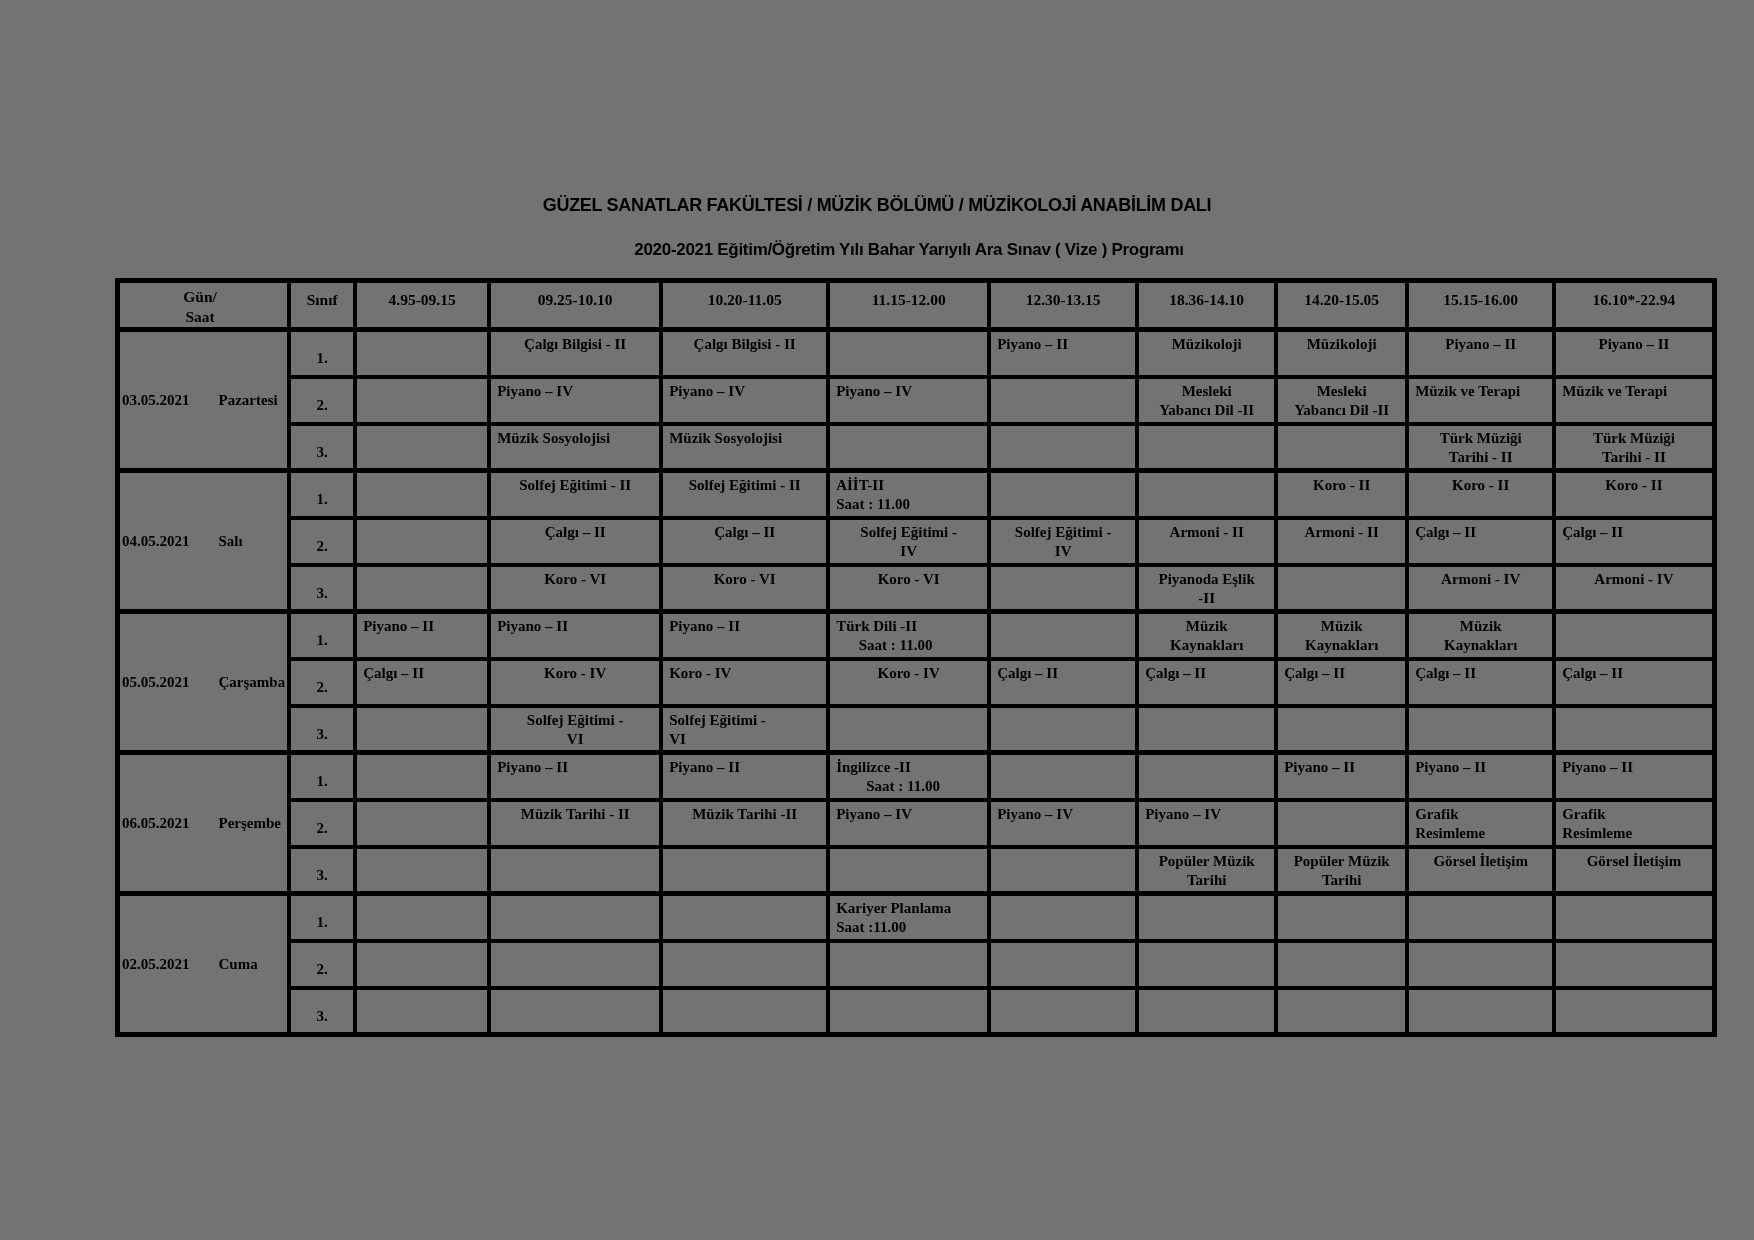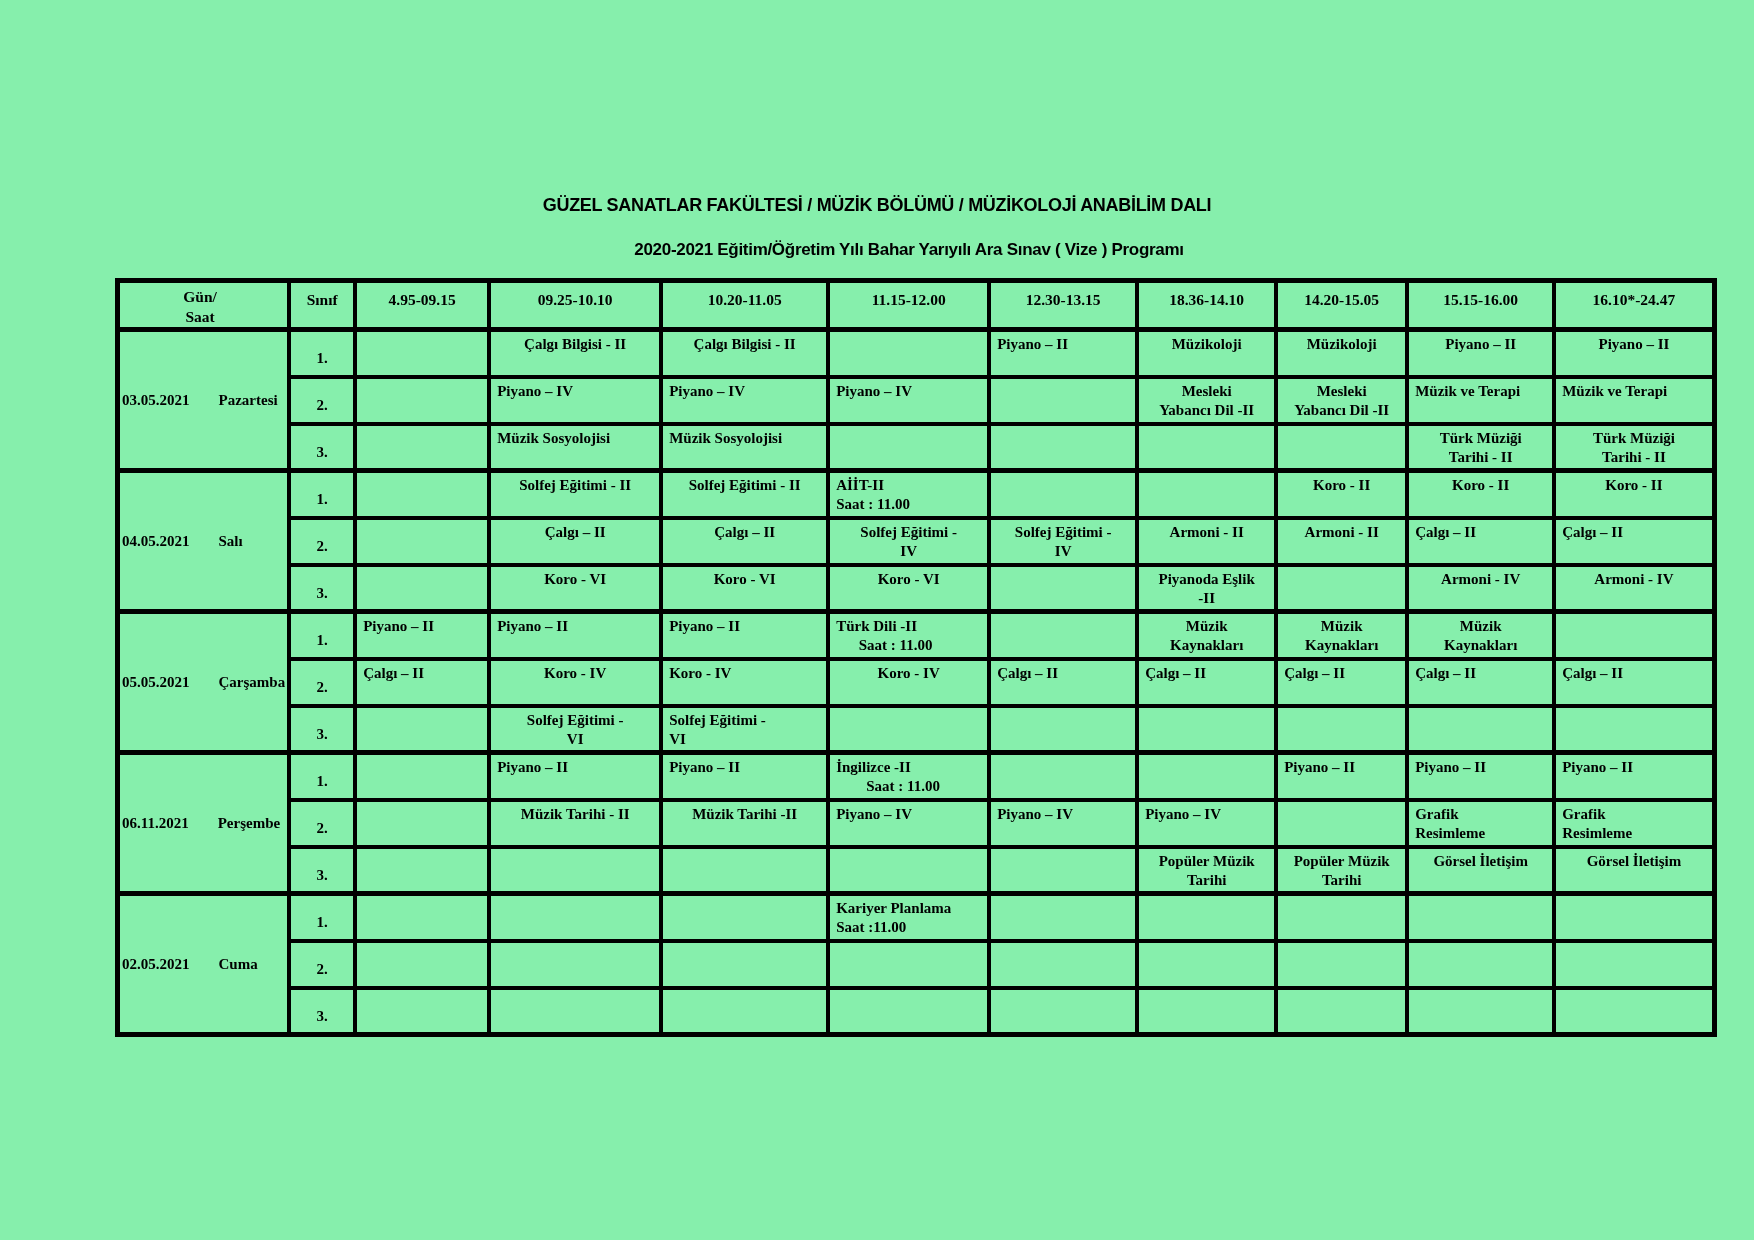--- a/index.html
+++ b/index.html
@@ -1,21 +1,21 @@
 <!DOCTYPE html>
 <html><head>
 <meta charset="utf-8">
 <style>
   * { box-sizing: border-box; }
   html, body { margin: 0; padding: 0; background: #ffffff; }
   .page {
     position: relative;
     width: 1754px;
     height: 1240px;
-    background: #86efac;
+    background: #737373;
     color: #000000;
     overflow: hidden;
   }
   .title, .subtitle {
     position: absolute;
     left: 0;
     width: 100%;
     text-align: center;
     font-family: "Liberation Sans", sans-serif;
     font-weight: 700;
@@ -113,21 +113,21 @@
 Saat</th>
           <th>Sınıf</th>
           <th>4.95-09.15</th>
           <th>09.25-10.10</th>
           <th>10.20-11.05</th>
           <th>11.15-12.00</th>
           <th>12.30-13.15</th>
           <th>18.36-14.10</th>
           <th>14.20-15.05</th>
           <th>15.15-16.00</th>
-          <th>16.10*-24.47</th>
+          <th>16.10*-22.94</th>
         </tr>
       </thead>
       <tbody>
         <tr class="block-start">
           <td class="day" rowspan="3">
             <div class="day-inner">
               <div class="dd">03.05.2021</div>
               <div class="dn">Pazartesi</div>
             </div>
           </td>
@@ -260,21 +260,21 @@
           <td class="cell ac"></td>
           <td class="cell ac"></td>
           <td class="cell ac"></td>
           <td class="cell ac"></td>
           <td class="cell ac"></td>
           <td class="cell ac"></td>
         </tr>
         <tr class="block-start">
           <td class="day" rowspan="3">
             <div class="day-inner">
-              <div class="dd">06.11.2021</div>
+              <div class="dd">06.05.2021</div>
               <div class="dn">Perşembe</div>
             </div>
           </td>
           <td class="cls">1.</td>
           <td class="cell ac"></td>
           <td class="cell al">Piyano – II</td>
           <td class="cell al">Piyano – II</td>
           <td class="cell al">İngilizce -II
         Saat : 11.00</td>
           <td class="cell ac"></td>

